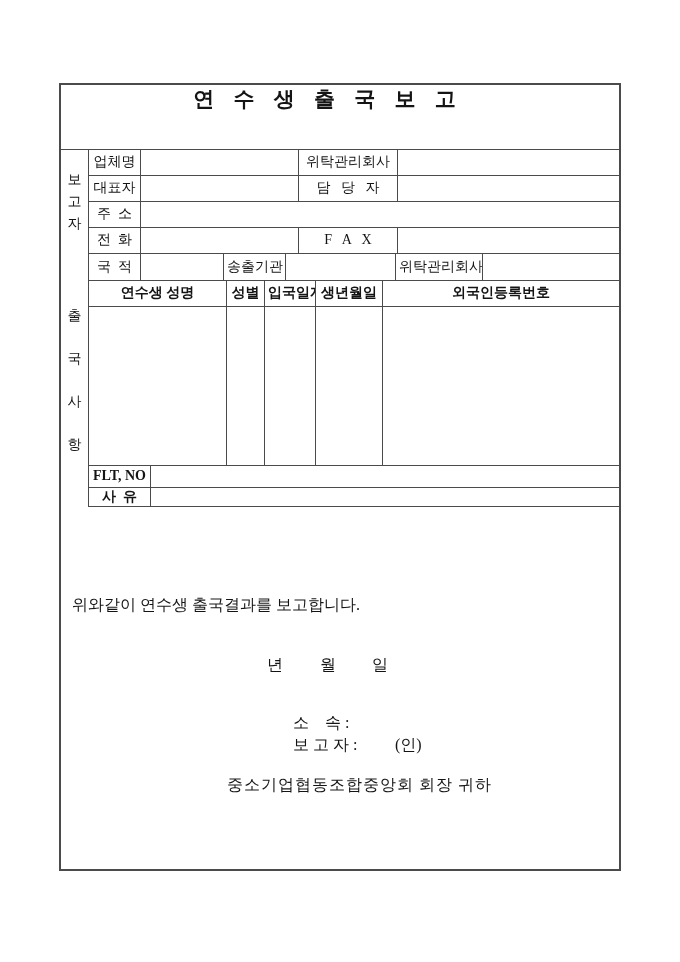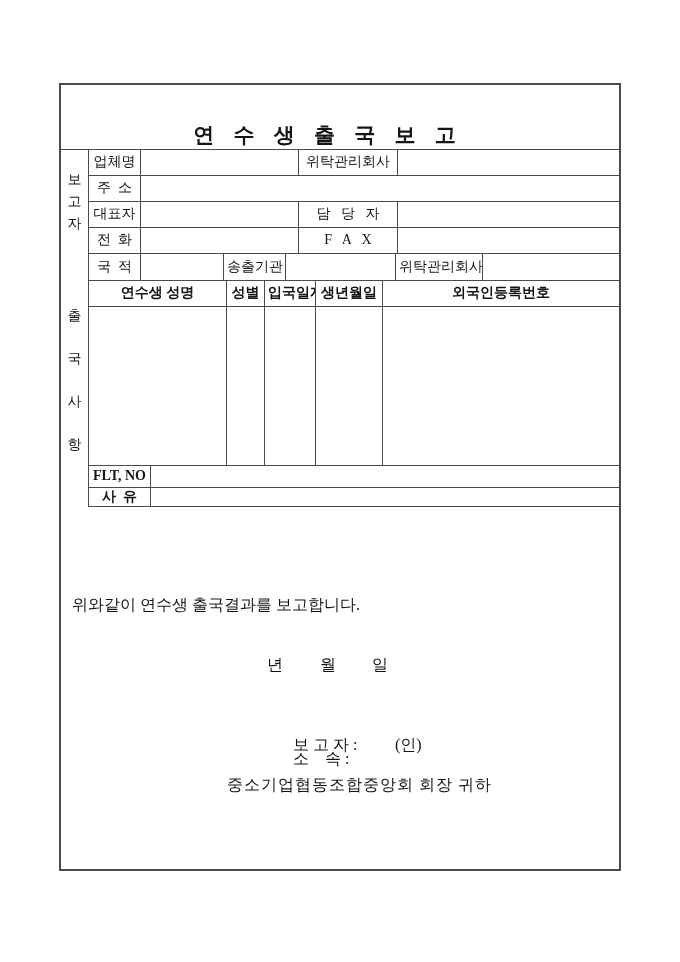--- a/index.html
+++ b/index.html
@@ -8,21 +8,21 @@
     font-family:"Liberation Serif","DejaVu Serif",serif;color:#141414;
     -webkit-font-smoothing:antialiased;
   }
   .outer{
     position:absolute;left:59px;top:83px;width:558px;height:784px;
     border:2px solid #4b4b4b;background:#fff;box-sizing:content-box;
   }
   
   .title-band{
     height:65px;border-bottom:1px solid #4b4b4b;
-    display:flex;align-items:flex-end;justify-content:center;
+    display:flex;align-items:flex-start;justify-content:center;
     padding-right:24px;box-sizing:border-box;
   }
   .title{font-size:21px;font-weight:bold;letter-spacing:7px;white-space:pre;}
 
   
   .band{display:flex;align-items:stretch;}
   .vstrip{
     width:27px;flex:0 0 27px;display:flex;flex-direction:column;
     align-items:center;justify-content:center;font-size:14px;line-height:1;
   }
@@ -50,21 +50,21 @@
   .h22 td{height:22px;}
   .h25 td{height:19px;}
 
   
   .bottom-band{position:relative;height:330px;font-size:16px;}
   .bottom-band .line{position:absolute;white-space:pre;}
   .statement{left:11px;top:88px;}
   .date-y{left:206px;top:148px;}
   .date-m{left:259px;top:148px;}
   .date-d{left:311px;top:148px;}
-  .affil{left:232px;top:206px;margin-top:36px;}
+  .affil{left:232px;top:206px;}
   .rep{left:232px;top:228px;}
   .seal{left:334px;top:228px;}
   .recipient{left:166px;top:268px;letter-spacing:1px;}
 </style>
 </head>
 <body>
 
 <div class="outer">
 
   <div class="title-band">
@@ -86,28 +86,28 @@
             <col style="width:222px">
           </colgroup>
         <tbody>
             <tr class="h26">
           <td class="lab">업체명</td>
           <td class="val"></td>
           <td class="lab">위탁관리회사</td>
           <td class="val"></td>
         </tr>
         <tr class="h26">
+          <td class="lab">대표자</td>
+          <td class="val"></td>
+          <td class="lab">담   당   자</td>
+          <td class="val"></td>
+        </tr>
+        <tr class="h26">
           <td class="lab">주  소</td>
           <td class="val" colspan="3"></td>
-        </tr>
-        <tr class="h26">
-          <td class="lab">대표자</td>
-          <td class="val"></td>
-          <td class="lab">담   당   자</td>
-          <td class="val"></td>
         </tr>
         <tr class="h26">
           <td class="lab">전  화</td>
           <td class="val"></td>
           <td class="lab">F   A   X</td>
           <td class="val"></td>
         </tr>
       </tbody>
         </table>
     </div>

